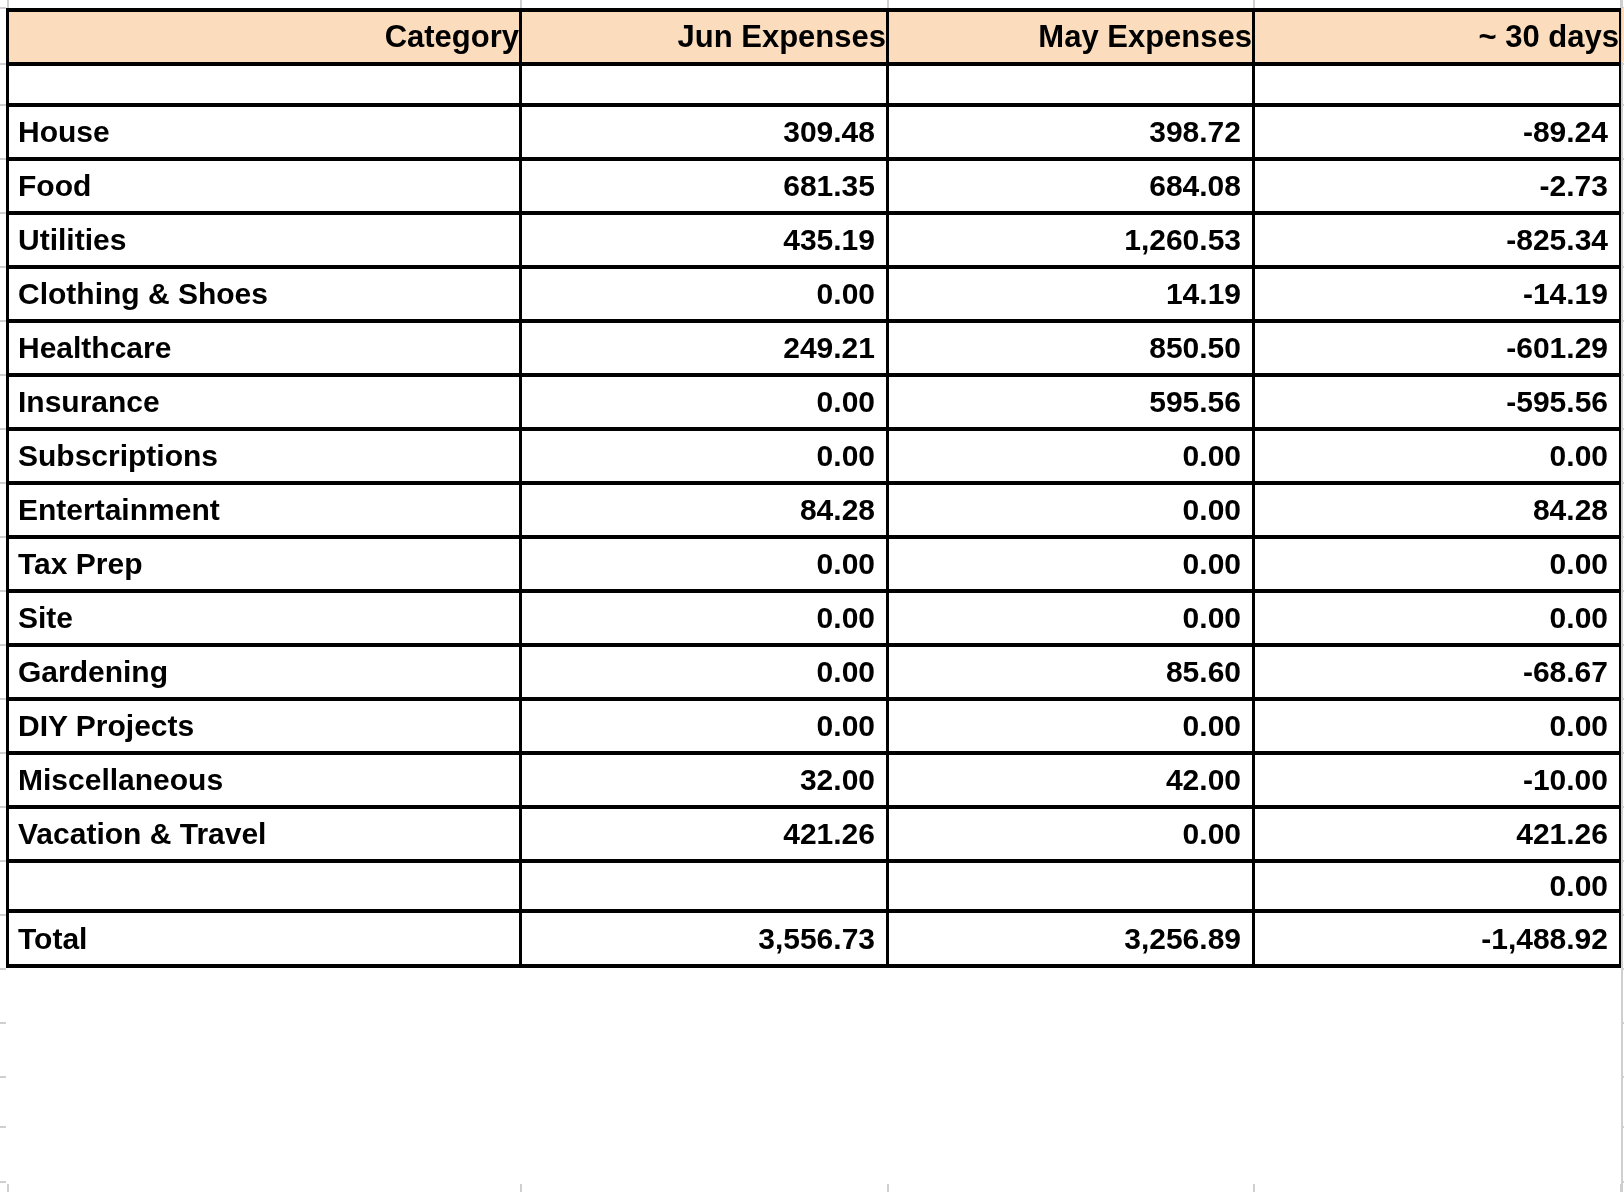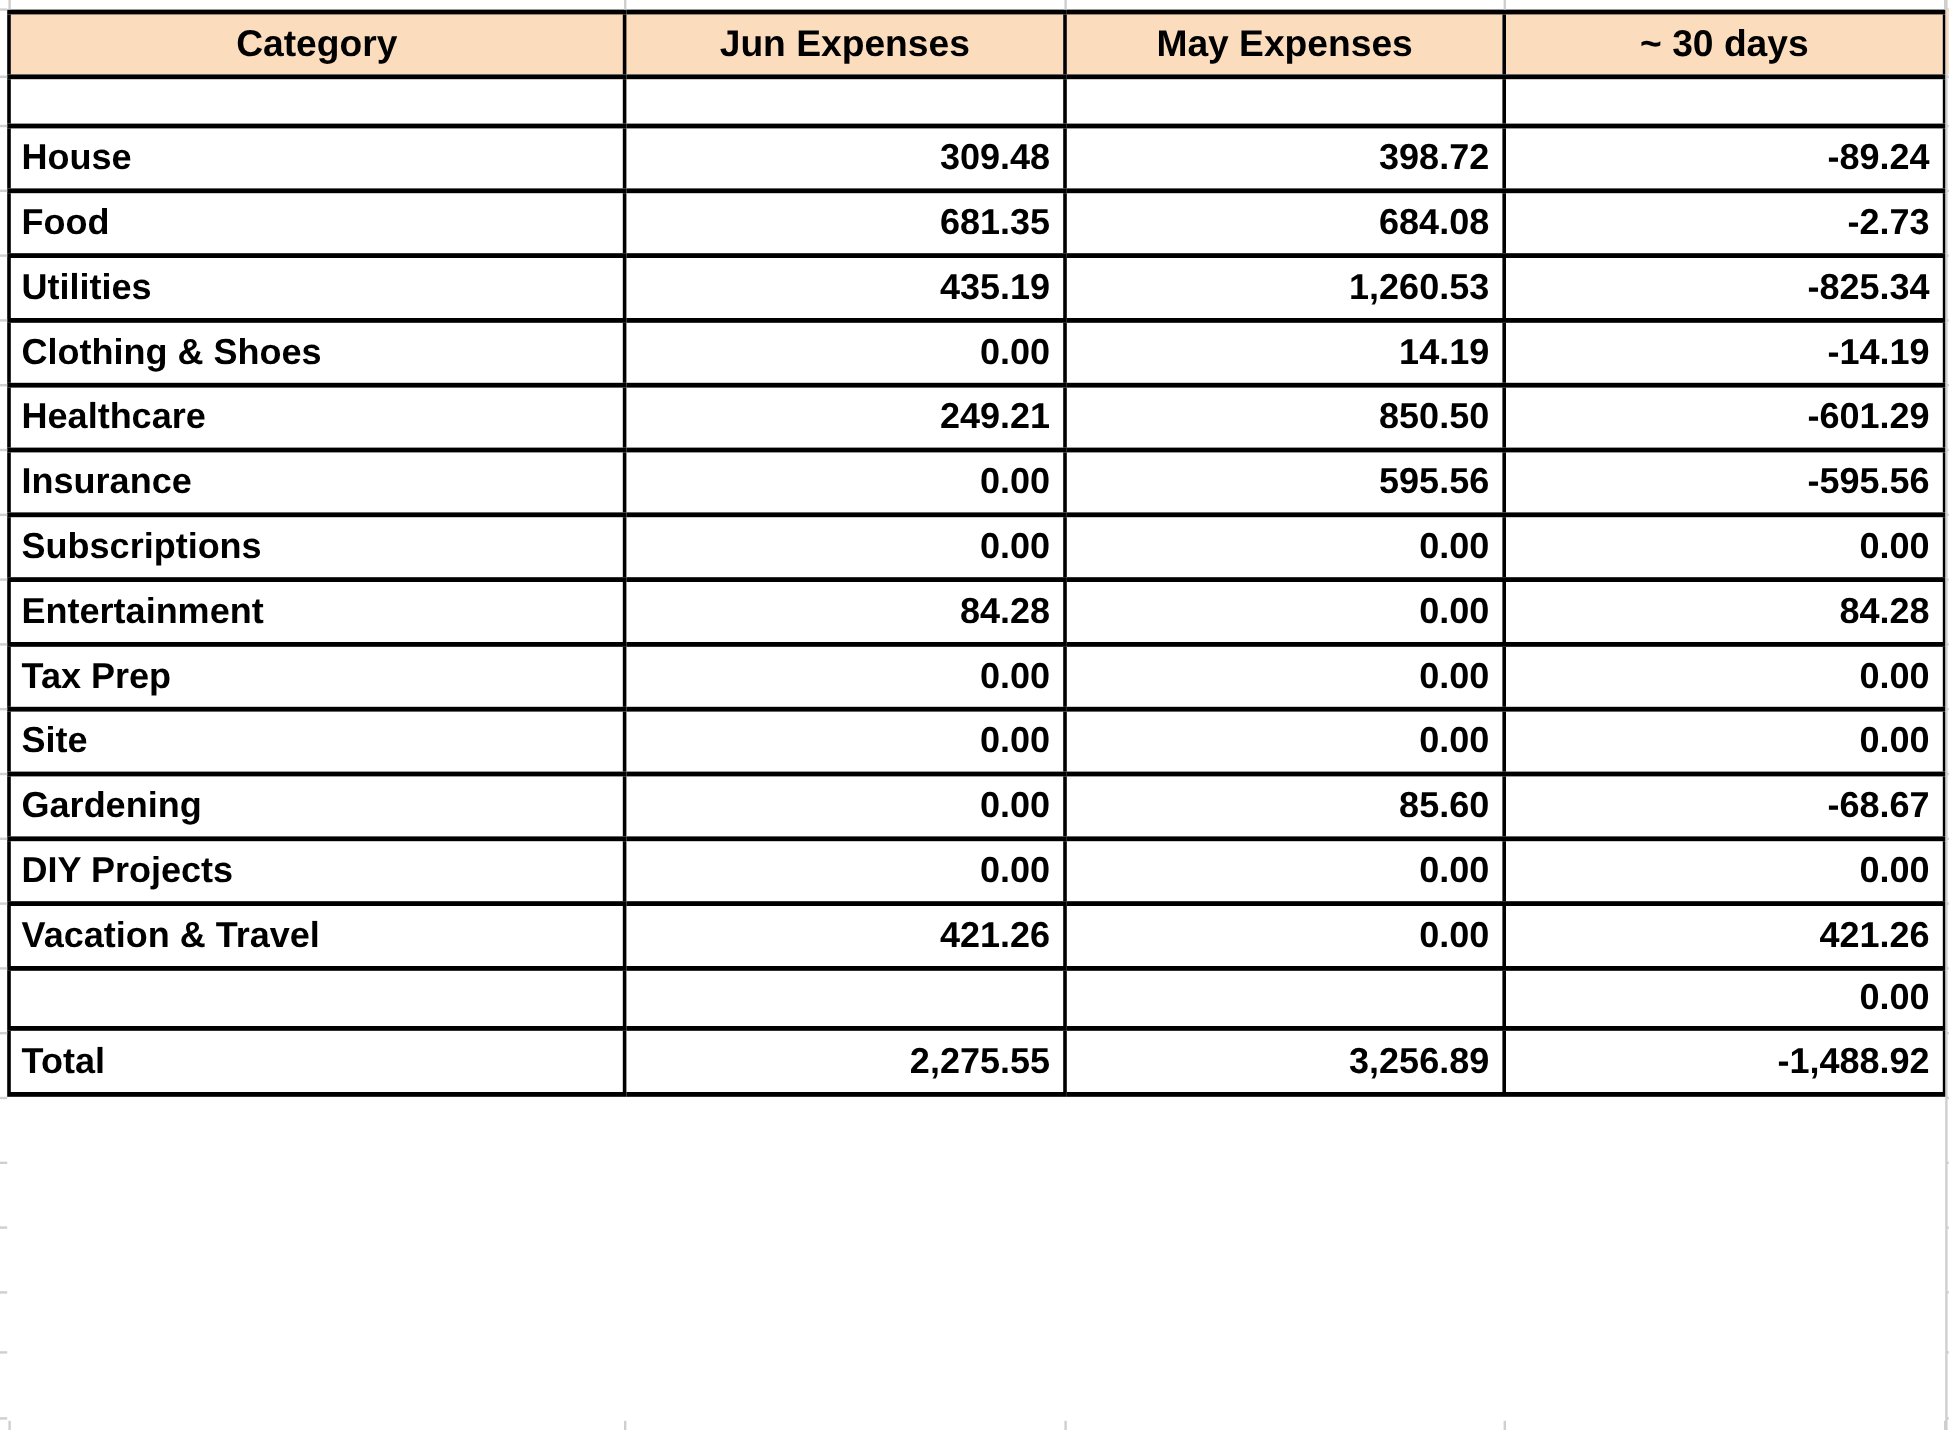--- a/index.html
+++ b/index.html
@@ -26,21 +26,21 @@
     border:3px solid var(--border-c);
     border-top-width:4px;border-bottom-width:4px;
     overflow:hidden;white-space:nowrap;
     font-weight:bold;
     vertical-align:middle;
     padding:0;
   }
   .sheet-table th{
     height:50px;
     background:var(--header-bg);
-    font-size:31px;text-align:center;
+    font-size:31px;text-align:right;
   }
   .sheet-table td{font-size:30px;}
   td.cat{text-align:left;padding-left:9px;}
   td.num{text-align:right;padding-right:11px;}
   tr.r-data td{height:50px;}
   tr.r-spacer-top td{height:37px;}
   tr.r-spacer-bot td{height:46px;}
   tr.r-total td{height:51px;}
   .c0{width:513px;}
   .c1{width:367px;}
@@ -142,34 +142,40 @@
           <td class="num">85.60</td>
           <td class="num">-68.67</td>
         </tr>
         <tr class="r-data">
           <td class="cat">DIY Projects</td>
           <td class="num">0.00</td>
           <td class="num">0.00</td>
           <td class="num">0.00</td>
         </tr>
         <tr class="r-data">
+          <td class="cat">Miscellaneous</td>
+          <td class="num">32.00</td>
+          <td class="num">42.00</td>
+          <td class="num">-10.00</td>
+        </tr>
+        <tr class="r-data">
           <td class="cat">Vacation &amp; Travel</td>
           <td class="num">421.26</td>
           <td class="num">0.00</td>
           <td class="num">421.26</td>
         </tr>
         <tr class="r-spacer-bot">
           <td class="cat"></td>
           <td class="num"></td>
           <td class="num"></td>
           <td class="num">0.00</td>
         </tr>
         <tr class="r-total">
           <td class="cat">Total</td>
-          <td class="num">2,275.55</td>
+          <td class="num">3,556.73</td>
           <td class="num">3,256.89</td>
           <td class="num">-1,488.92</td>
         </tr>
       </tbody>
   </table>
   <div id="grid-hints">
       <div class="hint" style="left: 7px; top: 0px; width: 2px; height: 8px;"></div>
       <div class="hint" style="left: 7px; top: 1184px; width: 2px; height: 8px;"></div>
       <div class="hint" style="left: 520px; top: 0px; width: 2px; height: 8px;"></div>
       <div class="hint" style="left: 520px; top: 1184px; width: 2px; height: 8px;"></div>

